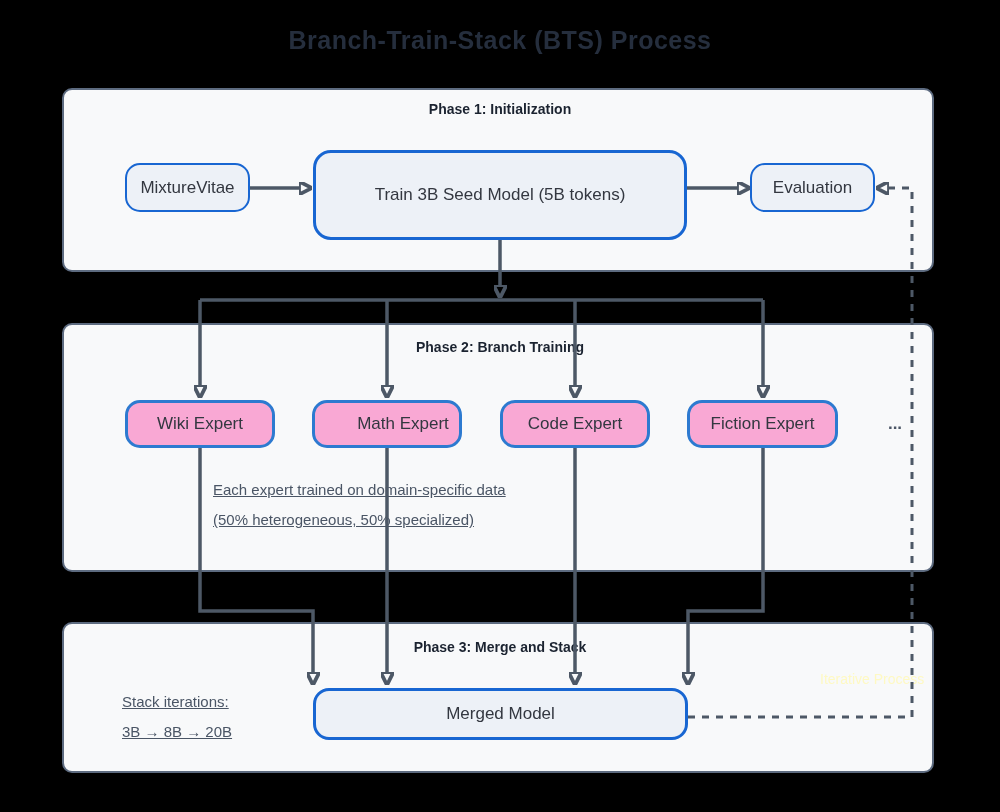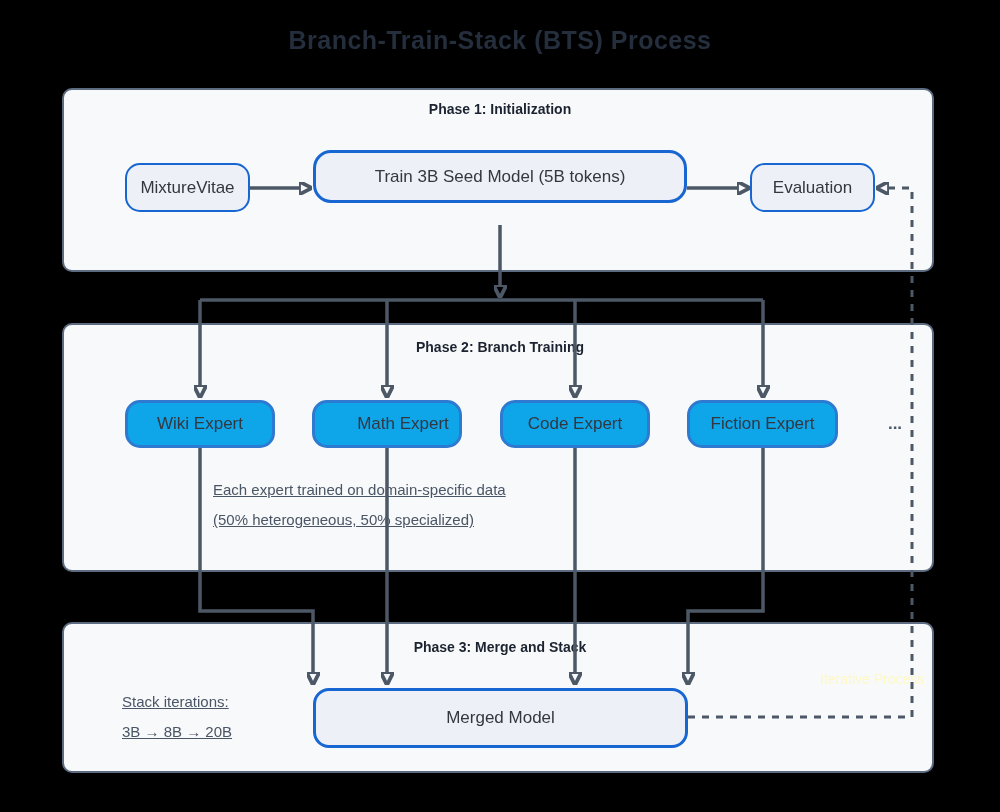--- a/index.html
+++ b/index.html
@@ -21,29 +21,29 @@
   .phase-label{
     position:absolute;left:0;width:1000px;text-align:center;
     font-size:14px;font-weight:700;color:#1b2330;z-index:1;
   }
   .lbl1{top:101px;}.lbl2{top:339px;}.lbl3{top:639px;}
   .node{
     position:absolute;display:flex;align-items:center;justify-content:center;
     box-sizing:border-box;background:#edf1f7;border:3px solid #1866d2;
     border-radius:15px;font-size:17px;color:#333740;z-index:3;text-align:center;
   }
-  .expert{background:#0ea5e9;border:3px solid #2d7ad0;}
+  .expert{background:#f9a8d4;border:3px solid #2d7ad0;}
   .n-mixturevitae{left:125px;top:163px;width:125px;height:49px;border-width:2.5px;}
-  .n-seed{left:313px;top:150px;width:374px;height:53px;border-radius:18px;justify-content:center;}
+  .n-seed{left:313px;top:150px;width:374px;height:90px;border-radius:18px;justify-content:center;}
   .n-evaluation{left:750px;top:163px;width:125px;height:49px;border-width:2.5px;}
   .n-wiki{left:125px;top:400px;width:150px;height:48px;}
   .n-math{left:312px;top:400px;width:150px;height:48px;padding-left:32px;}
   .n-code{left:500px;top:400px;width:150px;height:48px;}
   .n-fiction{left:687px;top:400px;width:151px;height:48px;}
-  .n-merged{left:313px;top:688px;width:375px;height:60px;border-radius:16px;}
+  .n-merged{left:313px;top:688px;width:375px;height:52px;border-radius:16px;}
   .note{
     position:absolute;font-size:15px;color:#4a5565;line-height:30px;z-index:1;
     white-space:nowrap;
     text-decoration:underline;
   }
   .note-phase2{left:213px;top:475px;}
   .note-phase3{left:122px;top:687px;}
   .ellipsis{
     position:absolute;left:870px;top:414px;width:50px;text-align:center;
     font-size:17px;font-weight:700;color:#4a5565;z-index:1;

